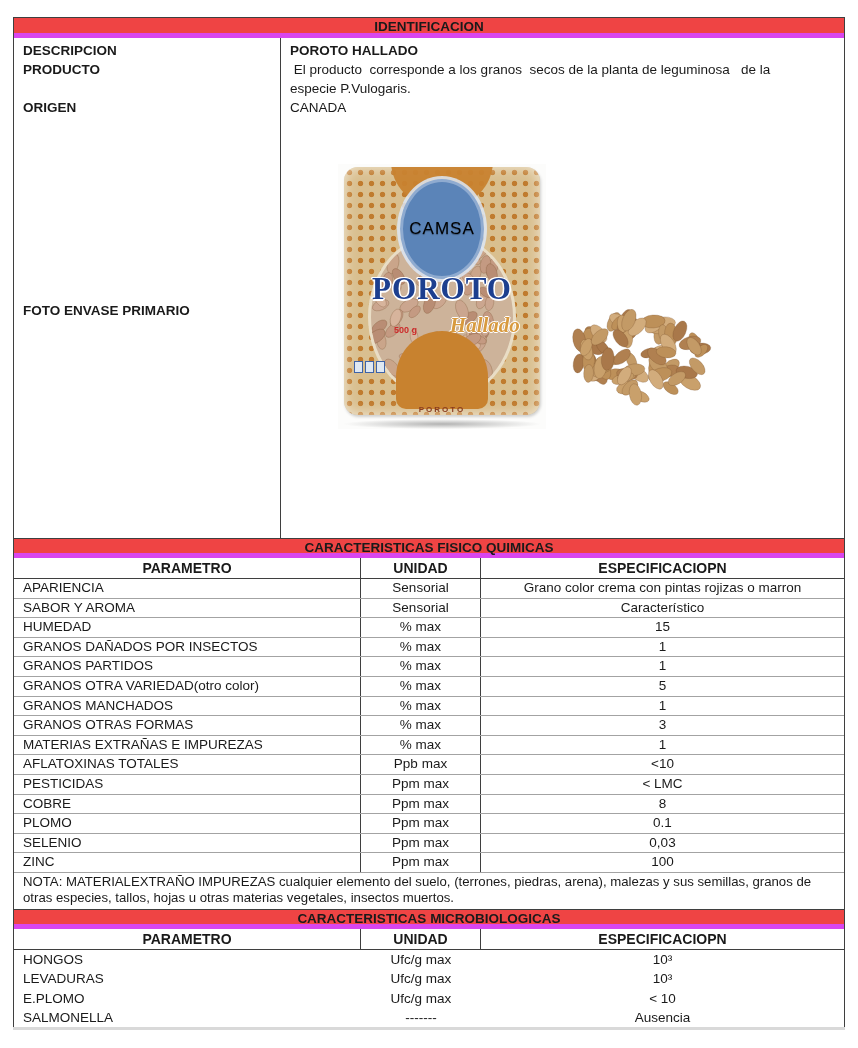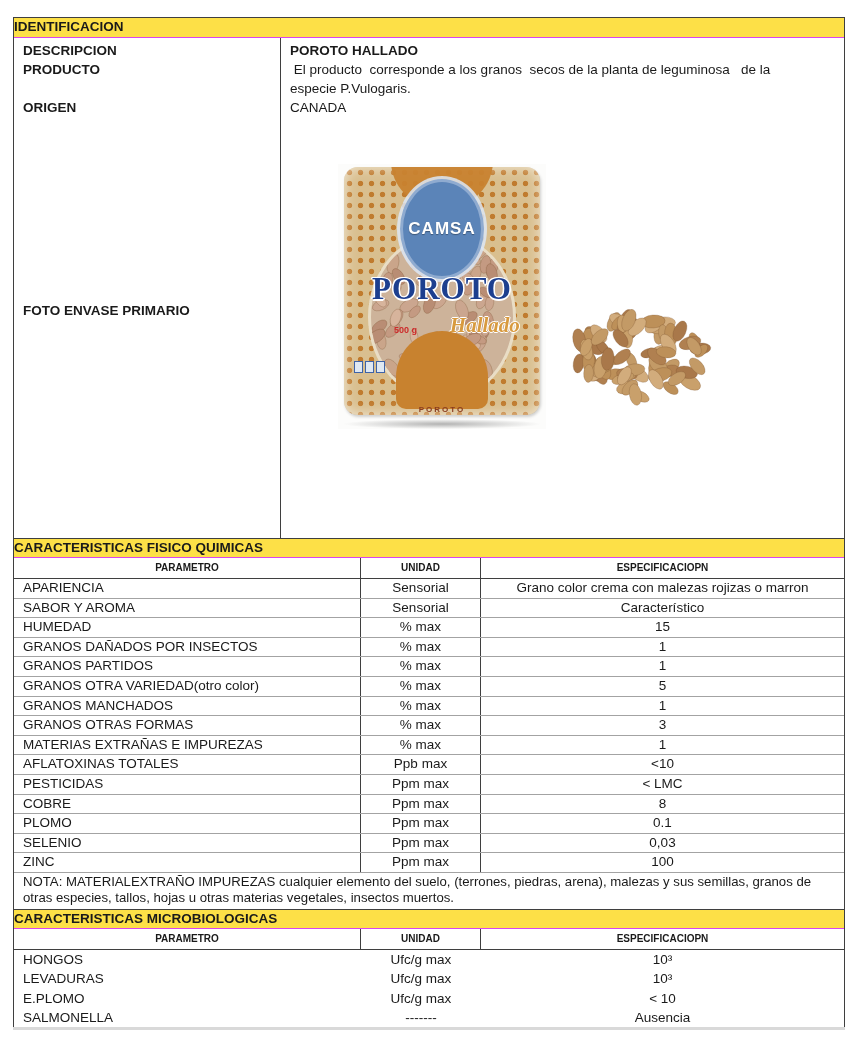--- a/index.html
+++ b/index.html
@@ -1,22 +1,22 @@
 <!DOCTYPE html>
 <html><head>
 <meta charset="utf-8">
 <style>
   * { margin:0; padding:0; box-sizing:border-box; }
   html,body { background:#ffffff; }
   body { font-family:"Liberation Sans", sans-serif; color:#1a1a1a; }
   .page { position:relative; width:858px; height:1048px; background:#fff; overflow:hidden; }
   .doc  { position:absolute; left:13px; top:17px; width:832px; border:1.5px solid #3f3f3f; background:#fff; }
 
-  .band { background:#fde047; border-top:1px solid #3f3f3f; border-bottom:1px solid #d946ef;
-          height:20px; line-height:18px; font-weight:bold; font-size:13.5px; }
+  .band { background:#ef4444; border-top:1px solid #3f3f3f; border-bottom:5px solid #d946ef;
+          height:20px; line-height:18px; text-align:center; font-weight:bold; font-size:13.5px; }
   .band:first-child { border-top:none; }
 
   
   .id-body { position:relative; display:flex; height:500px; }
   .id-left { position:relative; flex:0 0 267px; border-right:1px solid #3f3f3f;
              padding:3px 0 0 9px; font-weight:bold; font-size:13.5px; line-height:19px; }
   .id-left .line { height:19px; }
   .foto-label { position:absolute; left:9px; top:263px; font-weight:bold; }
   .id-right { position:relative; flex:1; padding:3px 0 0 9px; font-size:13.5px; line-height:19px; }
   .id-right .line { height:19px; white-space:pre-wrap; }
@@ -30,21 +30,21 @@
          background-size:11px 11px;
          box-shadow:inset 0 0 14px rgba(255,255,255,0.65), 1px 2px 3px rgba(0,0,0,0.18);
          overflow:hidden; }
   .bag-topcap { position:absolute; left:24%; top:-6px; width:52%; height:46px; background:#c8822f;
                 border-radius:0 0 46px 46px; opacity:0.95; }
   .bag-badge { position:absolute; left:50%; top:12px; transform:translateX(-50%);
                width:84px; height:100px; border-radius:50%;
                background:#5b84b8; border:3px solid #8fabd0;
                box-shadow:0 0 0 3px rgba(220,230,245,0.85);
                display:flex; align-items:center; justify-content:center; }
-  .bag-badge span { color:#ffffff; font-weight:bold; font-size:17px; letter-spacing:1px;
+  .bag-badge span { color:#000000; font-weight:normal; font-size:17px; letter-spacing:1px;
                     text-shadow:0 1px 1px rgba(0,0,0,0.35); }
   .bag-window { position:absolute; left:50%; top:66px; transform:translateX(-50%);
                 width:148px; height:168px; border-radius:50%; background:#cdb39a;
                 border:3px solid #e9ddc5; overflow:hidden; }
   .bag-window svg { width:100%; height:100%; }
   .bag-title { position:absolute; left:0; top:104px; width:100%; text-align:center;
                font-family:"Liberation Serif", serif; font-weight:bold; font-size:31px; color:#1d3f8f;
                text-shadow:-1.5px 0 #fff, 1.5px 0 #fff, 0 -1.5px #fff, 0 1.5px #fff, 1px 1px #fff, -1px -1px #fff;
                letter-spacing:1px; }
   .bag-subtitle { position:absolute; left:54%; top:146px; font-family:"Liberation Serif", serif;
@@ -58,21 +58,21 @@
   .bag-bottomtext { position:absolute; left:0; bottom:1px; width:100%; text-align:center;
                     font-size:8px; font-weight:bold; color:#8a3c20; letter-spacing:2px; }
   .bag-shadow { position:absolute; left:4px; bottom:0; width:200px; height:10px;
                 background:radial-gradient(ellipse at center, rgba(90,90,90,0.45) 0%, rgba(90,90,90,0) 70%); }
 
   
   .photo-pile { position:absolute; left:545px; top:266px; width:162px; height:108px; }
   .photo-pile svg { width:100%; height:100%; }
 
   
-  .thead { display:flex; height:21px; line-height:20px; font-weight:bold; font-size:10px;
+  .thead { display:flex; height:21px; line-height:20px; font-weight:bold; font-size:14px;
            border-bottom:1px solid #3f3f3f; text-align:center; }
   .row   { display:flex; height:19.6px; line-height:18.6px; font-size:13.5px;
            border-bottom:1px solid #a3a3a3; }
   .c1 { flex:0 0 347px; border-right:1px solid #3f3f3f; padding-left:9px; text-align:left; }
   .c2 { flex:0 0 120px; border-right:1px solid #3f3f3f; text-align:center; }
   .c3 { flex:1; text-align:center; }
   .thead .c1 { padding-left:0; text-align:center; }
 
   .nota { height:36px; font-size:13.2px; line-height:16.5px; padding:1px 10px 0 9px; }
 
@@ -296,21 +296,21 @@
     <div class="band">CARACTERISTICAS FISICO QUIMICAS</div>
     <div class="thead">
       <div class="c1">PARAMETRO</div>
       <div class="c2">UNIDAD</div>
       <div class="c3">ESPECIFICACIOPN</div>
     </div>
     <div>
       <div class="row">
           <div class="c1">APARIENCIA</div>
           <div class="c2">Sensorial</div>
-          <div class="c3">Grano color crema con malezas rojizas o marron</div>
+          <div class="c3">Grano color crema con pintas rojizas o marron</div>
         </div>
       <div class="row">
           <div class="c1">SABOR Y AROMA</div>
           <div class="c2">Sensorial</div>
           <div class="c3">Característico</div>
         </div>
       <div class="row">
           <div class="c1">HUMEDAD</div>
           <div class="c2">% max</div>
           <div class="c3">15</div>

